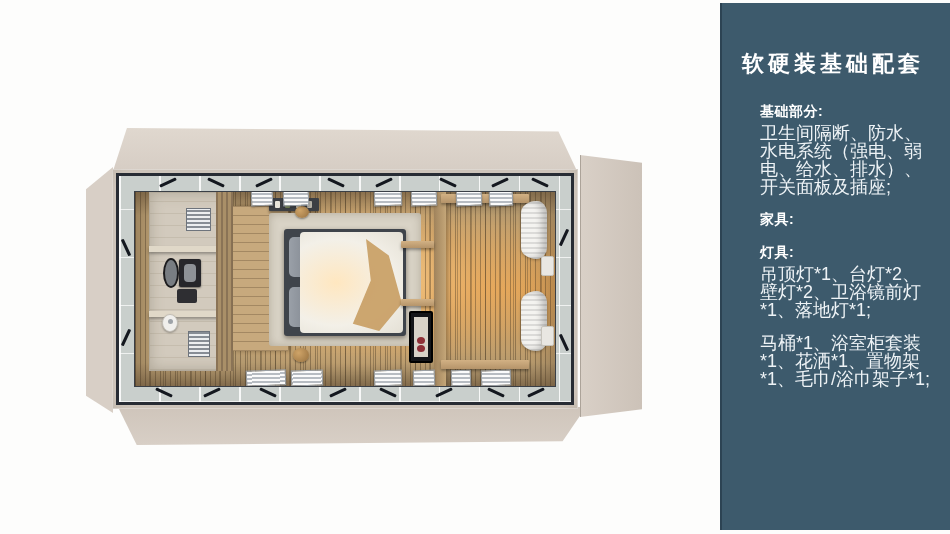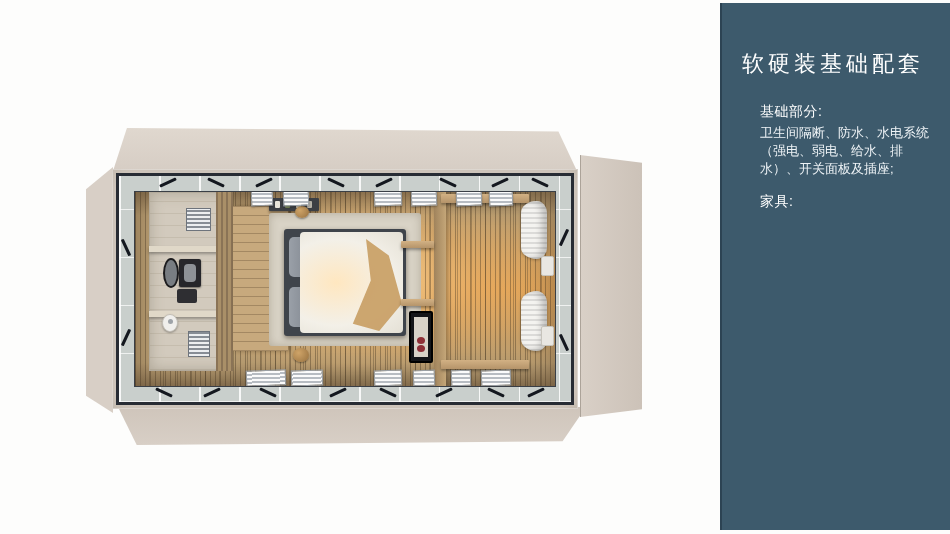--- a/index.html
+++ b/index.html
@@ -7,26 +7,26 @@
     --shell:#dbd3ca; --shell-dark:#cfc5bb; --frame-steel:#272c34; --glazing:#c9cfcc;
     --floor-wood:#b89d72; --glow:#ffd6a0; --wood-shelf:#c9a878; --bath:#d2cabd;
   }
   *{box-sizing:border-box; margin:0; padding:0;}
   html,body{width:950px; height:534px; overflow:hidden;}
   body{font-family:"Liberation Sans","DejaVu Sans",sans-serif; background:#fdfdfc; position:relative;}
 
   
   .panel{position:absolute; left:720px; top:3px; width:230px; height:527px;
          background:var(--panel-bg); border-left:2px solid var(--panel-border); color:var(--body-text);}
-  .panel h1{margin:46px 10px 0 20px; font-size:22px; font-weight:normal; letter-spacing:4px;
+  .panel h1{margin:46px 10px 0 20px; font-size:22px; font-weight:bold; letter-spacing:4px;
             color:var(--title-text); white-space:nowrap;}
   .sections{margin:24px 14px 0 38px;}
   .section{margin-bottom:15px;}
-  .section h3{font-size:14px; font-weight:normal; color:#ffffff; margin-bottom:3px; letter-spacing:.5px;}
-  .section p{font-size:13px; line-height:18px; color:var(--body-text);}
+  .section h3{font-size:14px; font-weight:bold; color:#ffffff; margin-bottom:3px; letter-spacing:.5px;}
+  .section p{font-size:18px; line-height:18px; color:var(--body-text);}
 
   
   .render{position:absolute; left:70px; top:105px; width:645px; height:345px;}
   .render *{position:absolute;}
 
   .flap-top{left:43px; top:22px; width:464px; height:44px;
     background:linear-gradient(180deg,#e0d8cf,#d6cdc4);
     clip-path:polygon(3% 2%,96% 10%,100% 100%,0 100%);}
   .flap-bottom{left:48px; top:302px; width:468px; height:38px;
     background:linear-gradient(180deg,#cfc5bb,#d8cfc6);
@@ -217,15 +217,20 @@
   <h1>软硬装基础配套</h1>
   <div class="sections">
     <div class="section">
       <h3>基础部分:</h3>
       <p>卫生间隔断、防水、水电系统（强电、弱电、给水、排水）、开关面板及插座;</p>
     </div>
     <div class="section">
       <h3>家具:</h3>
     </div>
     <div class="section">
+      <h3>灯具:</h3>
+      <p>吊顶灯*1、台灯*2、壁灯*2、卫浴镜前灯*1、落地灯*1;</p>
+    </div>
+    <div class="section">
+      <p>马桶*1、浴室柜套装*1、花洒*1、置物架*1、毛巾/浴巾架子*1;</p>
     </div>
   </div>
 </aside>
 
 </body></html>

